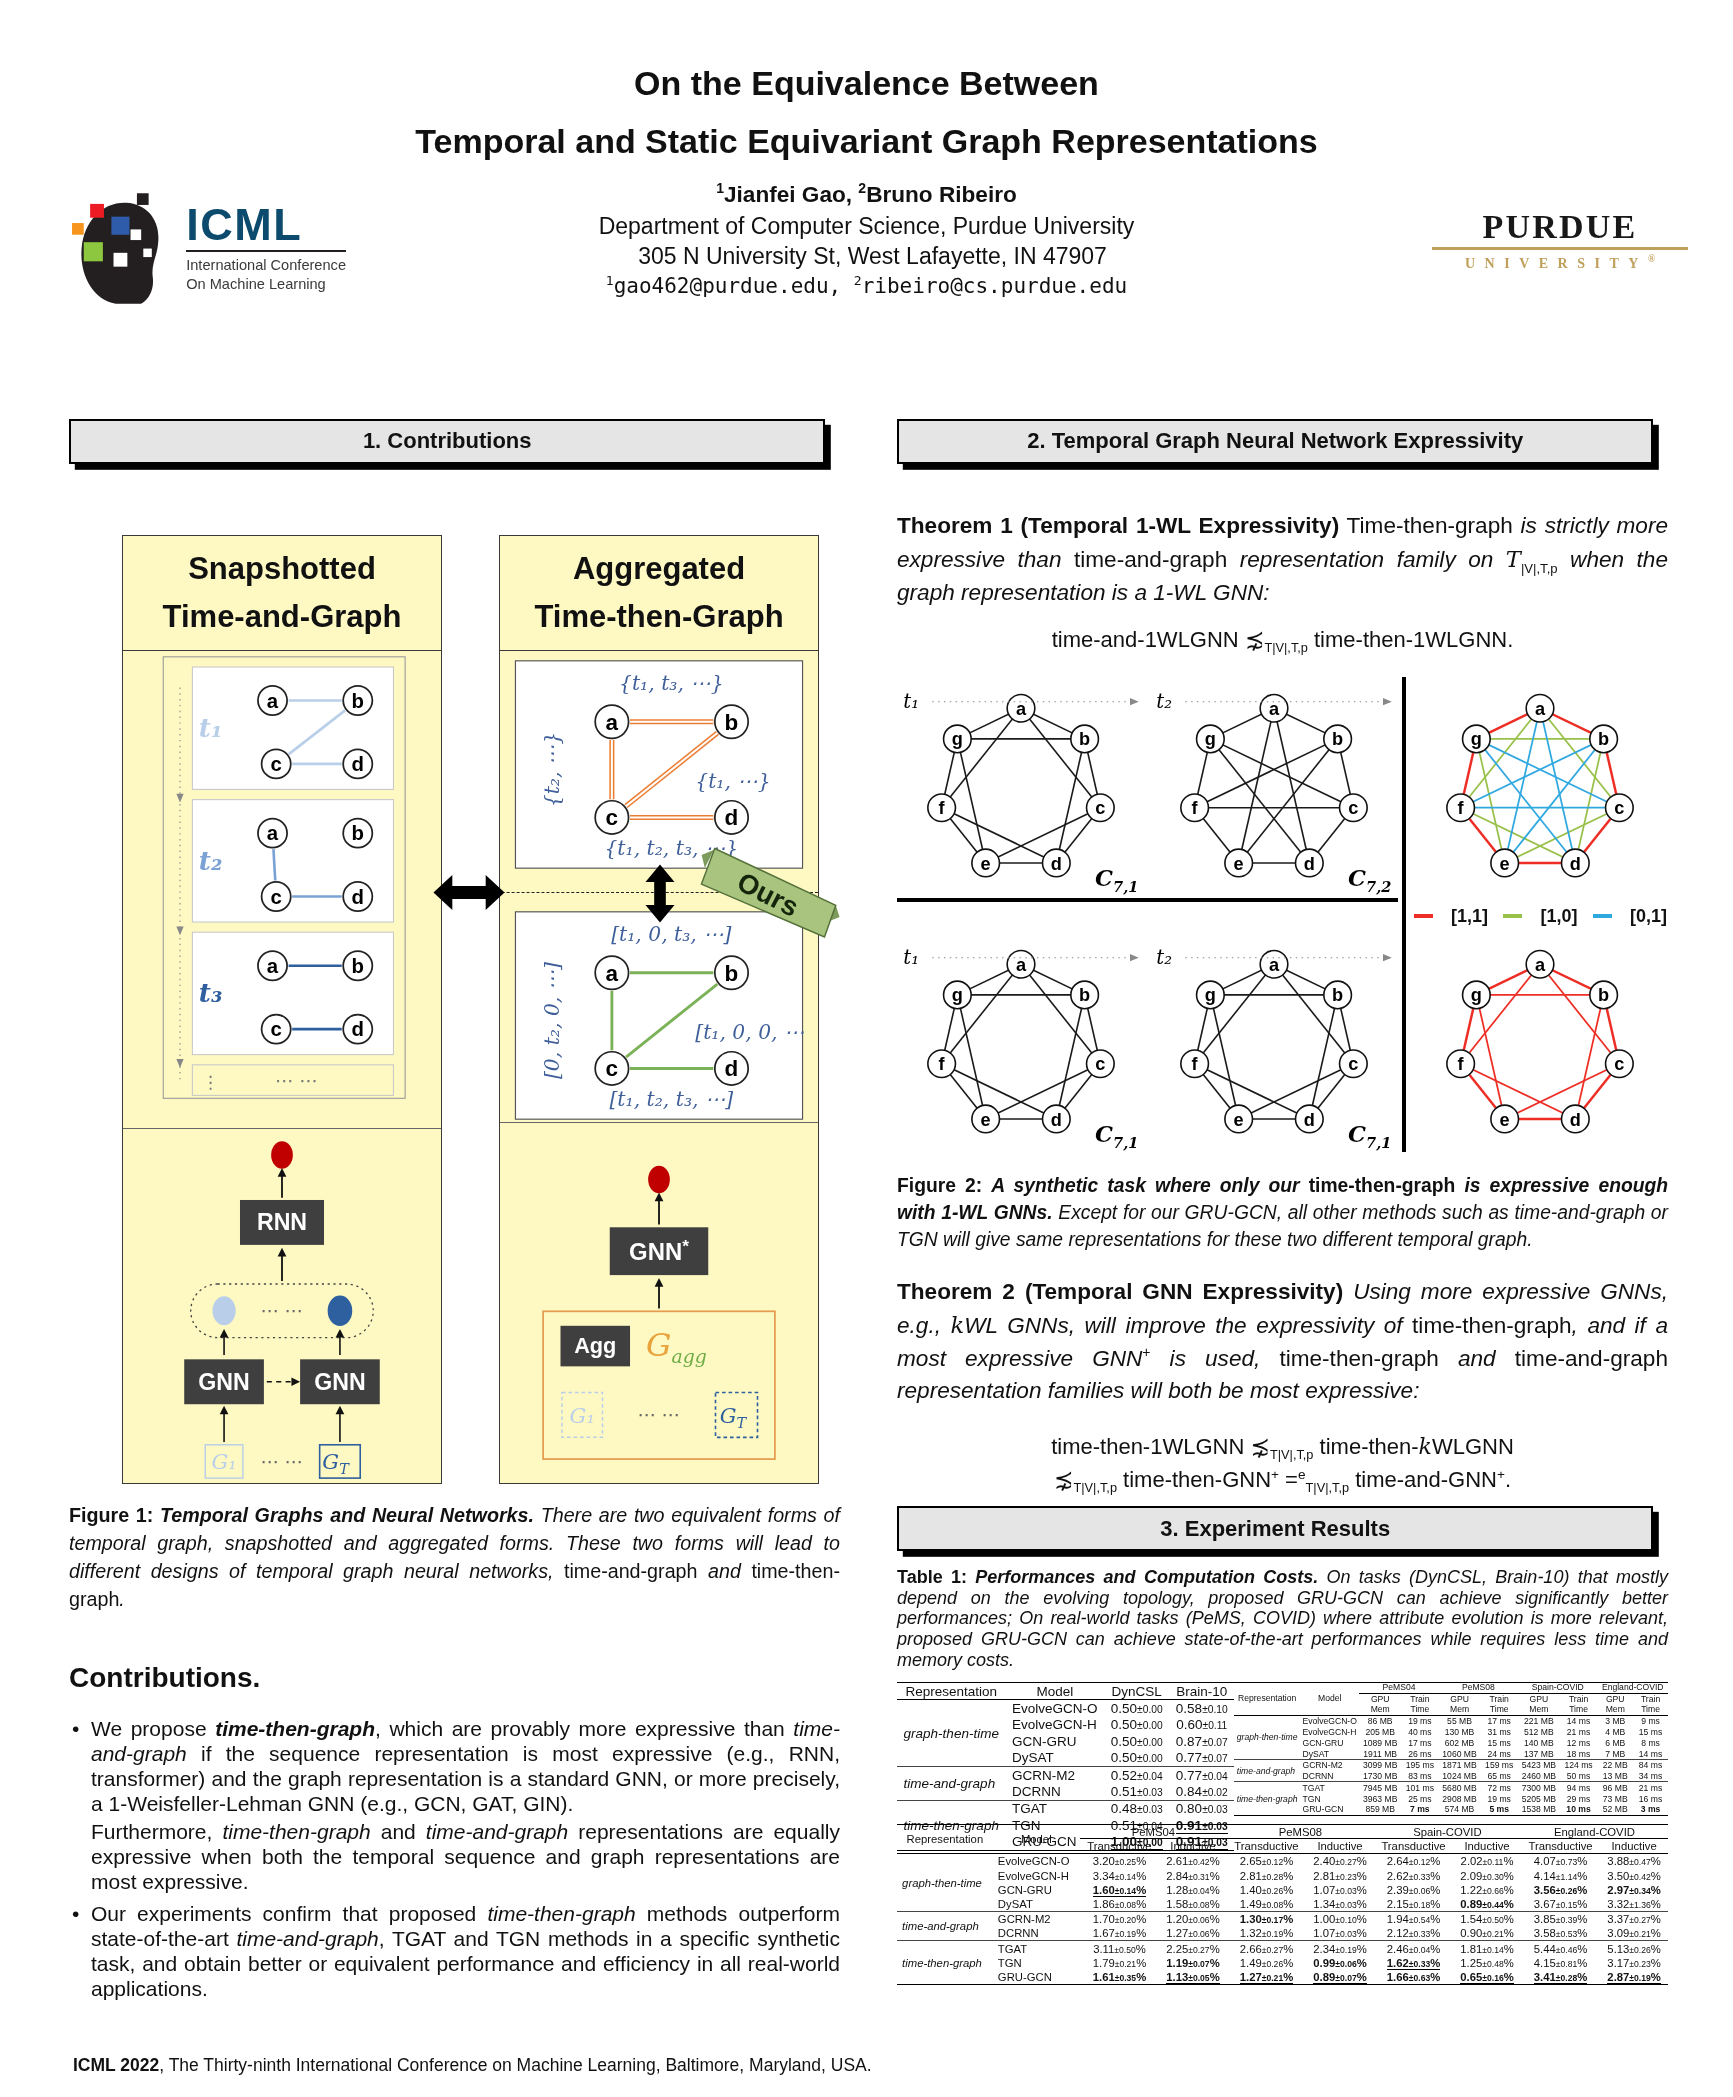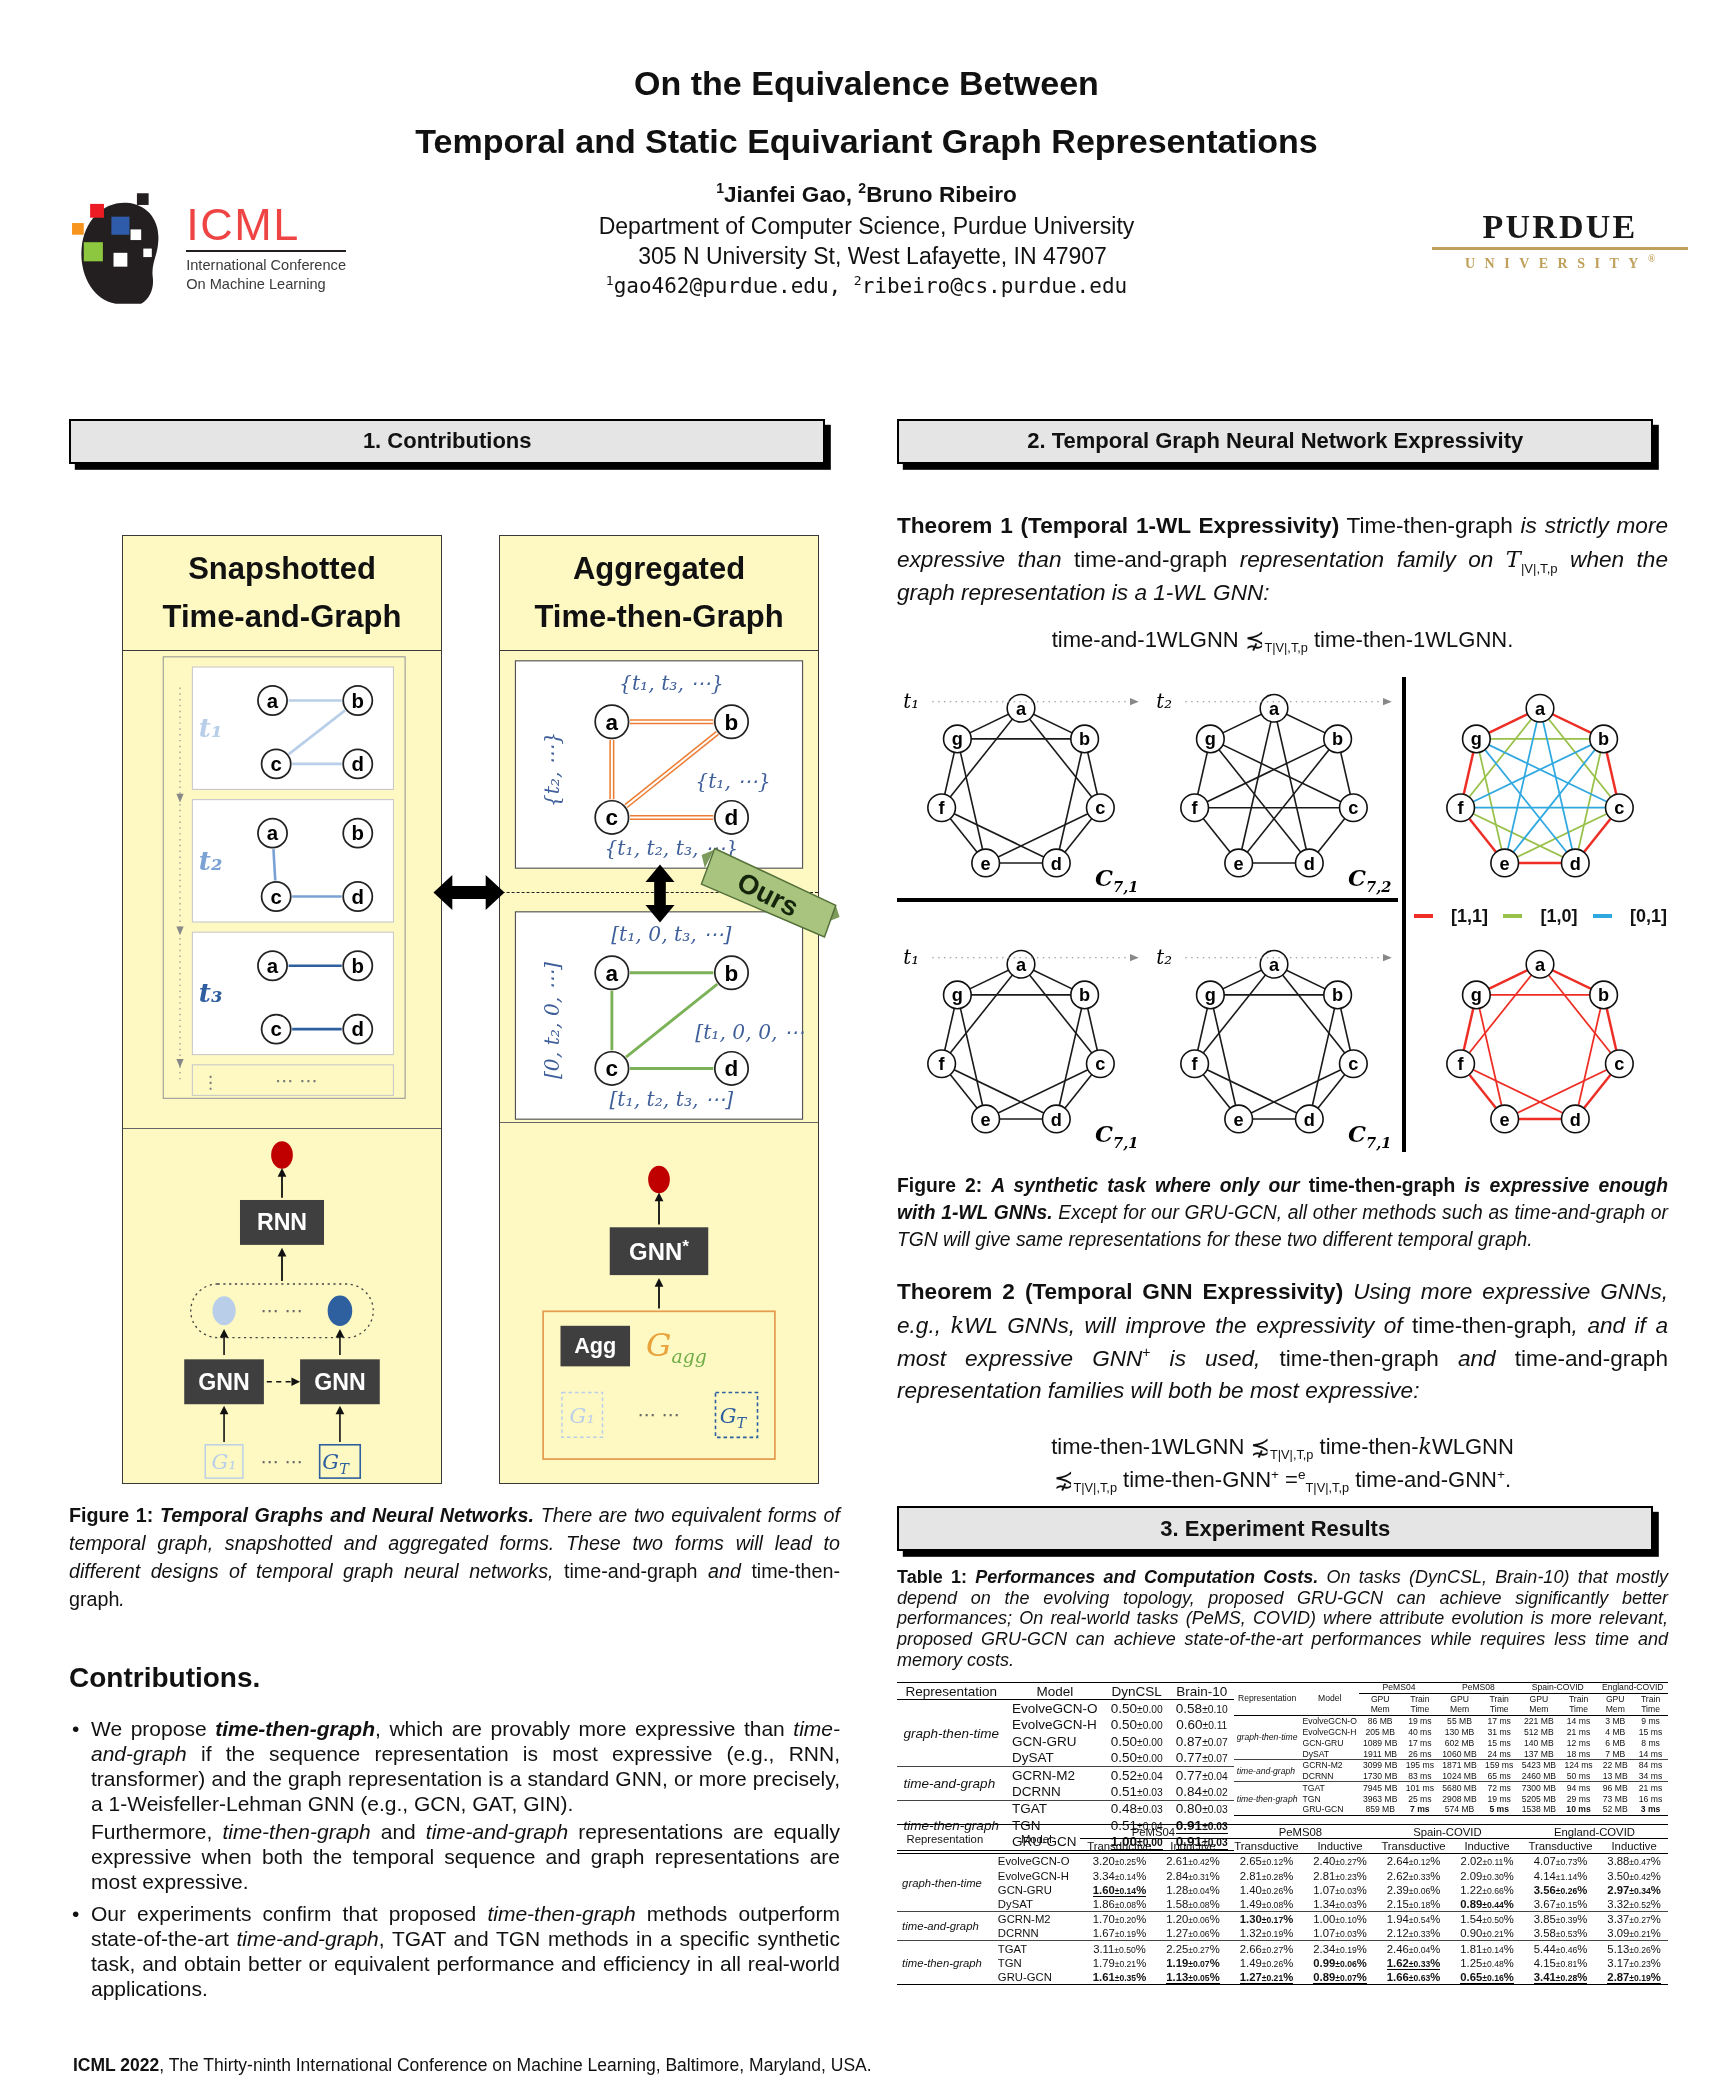--- a/index.html
+++ b/index.html
@@ -16,21 +16,21 @@
   .rt-rel{font-family:"DejaVu Sans",sans-serif;font-size:106%}
   
   .hdr-title1{position:absolute;left:0;right:0;top:64px;text-align:center;font-size:34px;font-weight:700}
   .hdr-title2{position:absolute;left:0;right:0;top:122px;text-align:center;font-size:34px;font-weight:700}
   .hdr-authors{position:absolute;left:0;right:0;top:182px;text-align:center;font-size:22.6px;font-weight:700}
   .hdr-affil{position:absolute;left:0;right:0;top:213px;text-align:center;font-size:23px}
   .hdr-addr{position:absolute;left:12px;right:0;top:243px;text-align:center;font-size:23px}
   .hdr-mail{position:absolute;left:0;right:0;top:274px;text-align:center;font-size:21px;
             font-family:"DejaVu Sans Mono","Liberation Mono",monospace}
   .icml-logo{position:absolute;left:67px;top:182px;width:342px;height:131px;display:flex;align-items:center;gap:10.2px}
-  .icml-txt .icml-name{font-size:45px;font-weight:400;letter-spacing:1.5px;color:#ef4444;line-height:1;
+  .icml-txt .icml-name{font-size:45px;font-weight:700;letter-spacing:1.5px;color:#0c4a6e;line-height:1;
       border-bottom:2.9px solid #231f20;padding-bottom:2.9px}
   .icml-txt .icml-sub{font-size:14.6px;color:#3a3a3a;line-height:1.25;margin-top:4.4px}
   .purdue-logo{position:absolute;left:1426px;top:210px;width:268px;text-align:center}
   .purdue-name{font-family:"Liberation Serif","DejaVu Serif",serif;font-size:34px;font-weight:700;
       letter-spacing:2.2px;color:#191919;line-height:1}
   .purdue-rule{height:2.9px;background:#bfa05a;margin:2.9px 5.8px 4.4px 5.8px}
   .purdue-sub{font-size:14px;font-weight:700;letter-spacing:9.5px;color:#bfa05a;
       font-family:"Liberation Serif","DejaVu Serif",serif}
   
   .col{position:absolute;top:415px;width:771px}
@@ -806,21 +806,21 @@
               </tr>
               <tr>
                 <td class="model">DySAT</td>
                 <td class="num"><span class="val"><span>1.86</span><span class="pm">±0.08</span>%</span></td>
                 <td class="num"><span class="val"><span>1.58</span><span class="pm">±0.08</span>%</span></td>
                 <td class="num"><span class="val"><span>1.49</span><span class="pm">±0.08</span>%</span></td>
                 <td class="num"><span class="val"><span>1.34</span><span class="pm">±0.03</span>%</span></td>
                 <td class="num"><span class="val"><span>2.15</span><span class="pm">±0.18</span>%</span></td>
                 <td class="num cb"><span class="val"><span>0.89</span><span class="pm">±0.44</span>%</span></td>
                 <td class="num"><span class="val"><span>3.67</span><span class="pm">±0.15</span>%</span></td>
-                <td class="num"><span class="val"><span>3.32</span><span class="pm">±0.52</span>%</span></td>
+                <td class="num"><span class="val"><span>3.32</span><span class="pm">±1.36</span>%</span></td>
               </tr>
               <tr class="gsep">
                 <td class="rep" rowspan="2">time-and-graph</td>
                 <td class="model">GCRN-M2</td>
                 <td class="num"><span class="val"><span>1.70</span><span class="pm">±0.20</span>%</span></td>
                 <td class="num"><span class="val"><span>1.20</span><span class="pm">±0.06</span>%</span></td>
                 <td class="num cb"><span class="val"><span>1.30</span><span class="pm">±0.17</span>%</span></td>
                 <td class="num"><span class="val"><span>1.00</span><span class="pm">±0.10</span>%</span></td>
                 <td class="num"><span class="val"><span>1.94</span><span class="pm">±0.54</span>%</span></td>
                 <td class="num"><span class="val"><span>1.54</span><span class="pm">±0.50</span>%</span></td>

